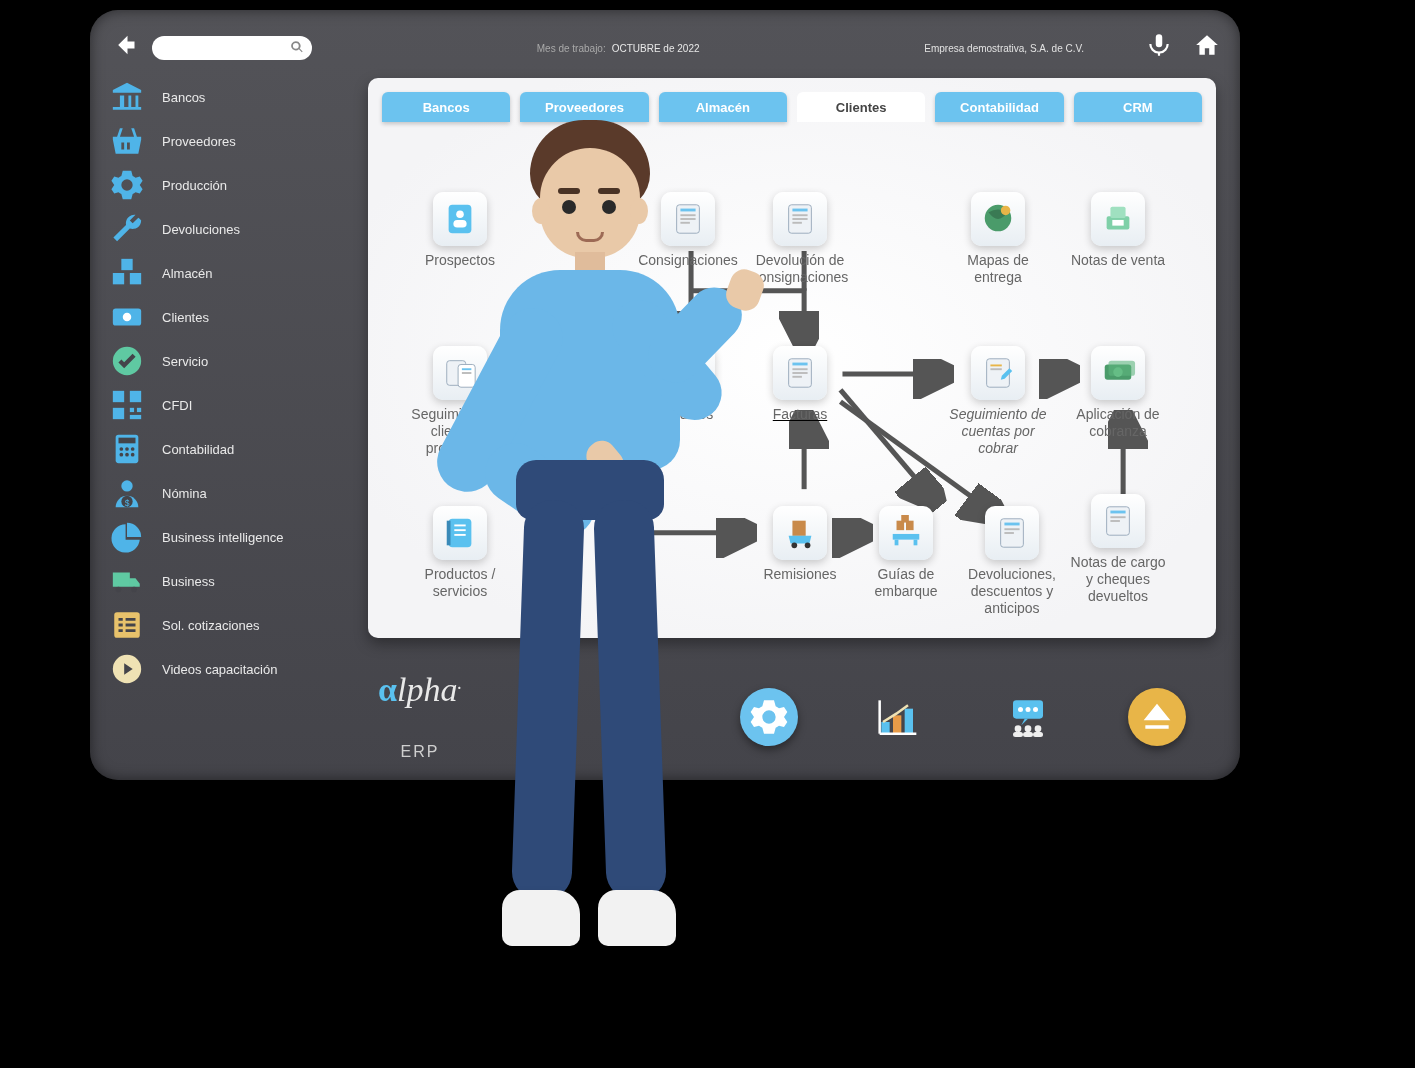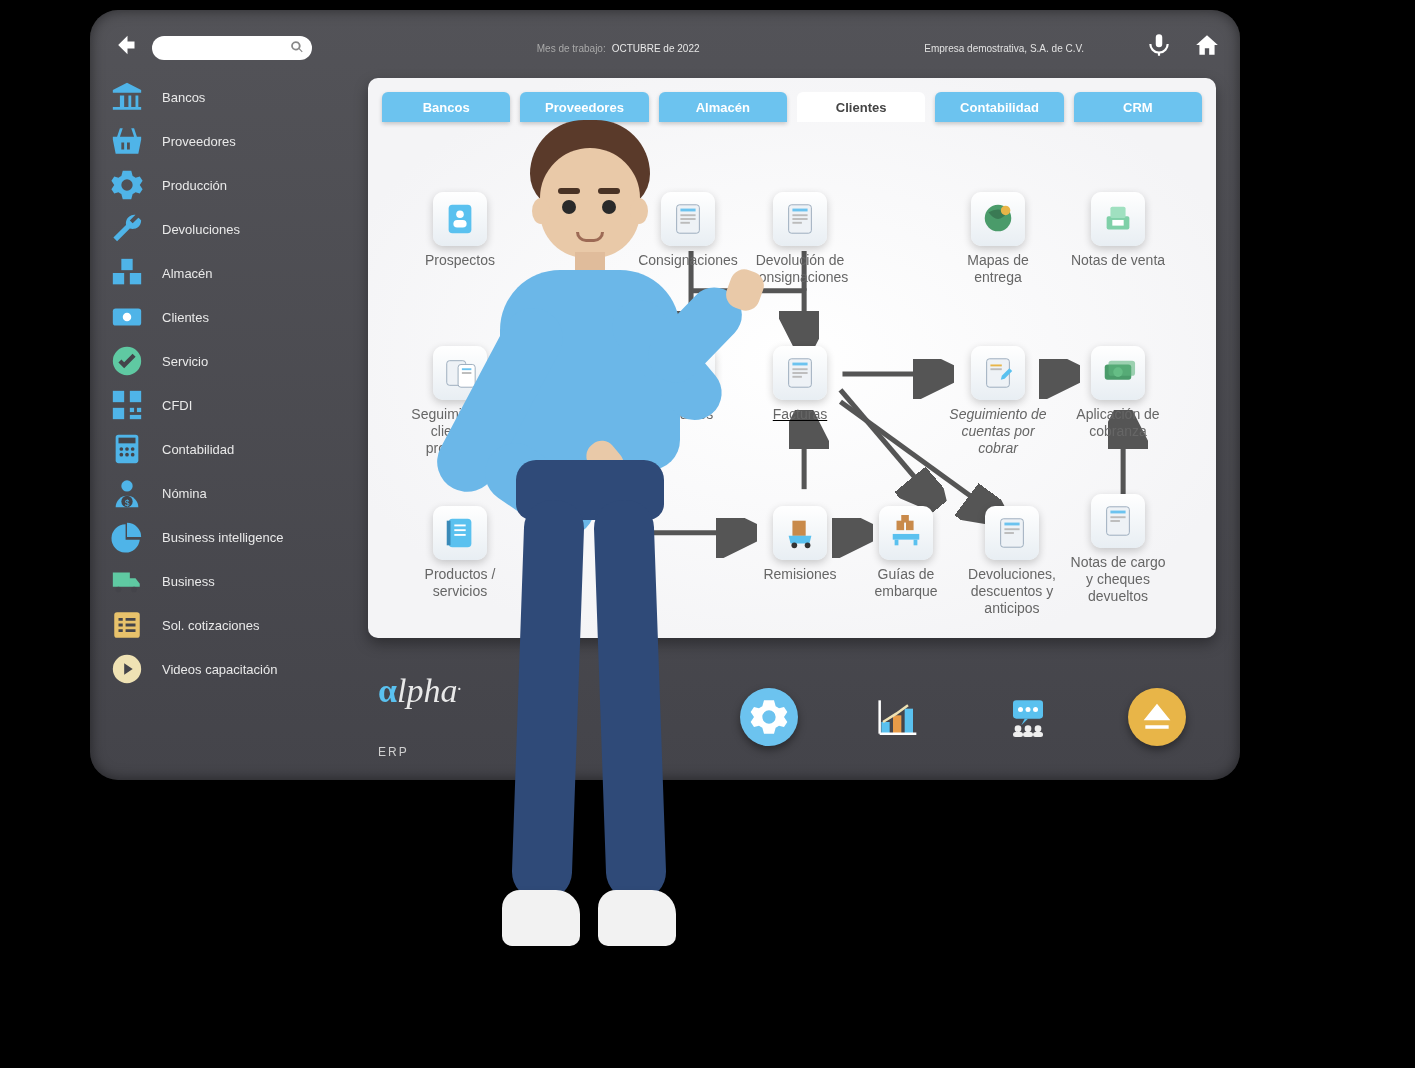--- a/index.html
+++ b/index.html
@@ -78,21 +78,21 @@
   .fnode .nicon svg { width:36px; height:36px; }
   .fnode .nlabel { font-size:14px; color:#666; line-height:1.2; }
 
   .bottombar {
     position:absolute; left:278px; right:24px; bottom:18px; height:90px;
     display:flex; align-items:center; justify-content:space-between; padding:0 10px;
   }
   .logo { color:#e9e9e9; font-size:34px; font-weight:300; display:flex; flex-direction:column; line-height:0.9;gap:40px;}
   .logo .alpha { font-family:Georgia,serif; font-style:italic; }
   .logo .alpha b { color:#5ac1ef; font-style:normal; font-weight:700; }
-  .logo .erp { font-size:12px; letter-spacing:2px; text-align:left; color:#cfcfcf; }
+  .logo .erp { font-size:16px; letter-spacing:2px; text-align:center; color:#cfcfcf; }
   .bb-group { display:flex; gap:70px; align-items:center; margin-right:20px; }
   .bb-icon {
     width:58px; height:58px; border-radius:50%; display:flex; align-items:center; justify-content:center;
     box-shadow:0 4px 8px rgba(0,0,0,0.4);
   }
   .bb-icon.plain { border-radius:0; box-shadow:none; width:60px; height:60px; }
   .bb-icon svg { width:40px; height:40px; }
 
   
   .character {

